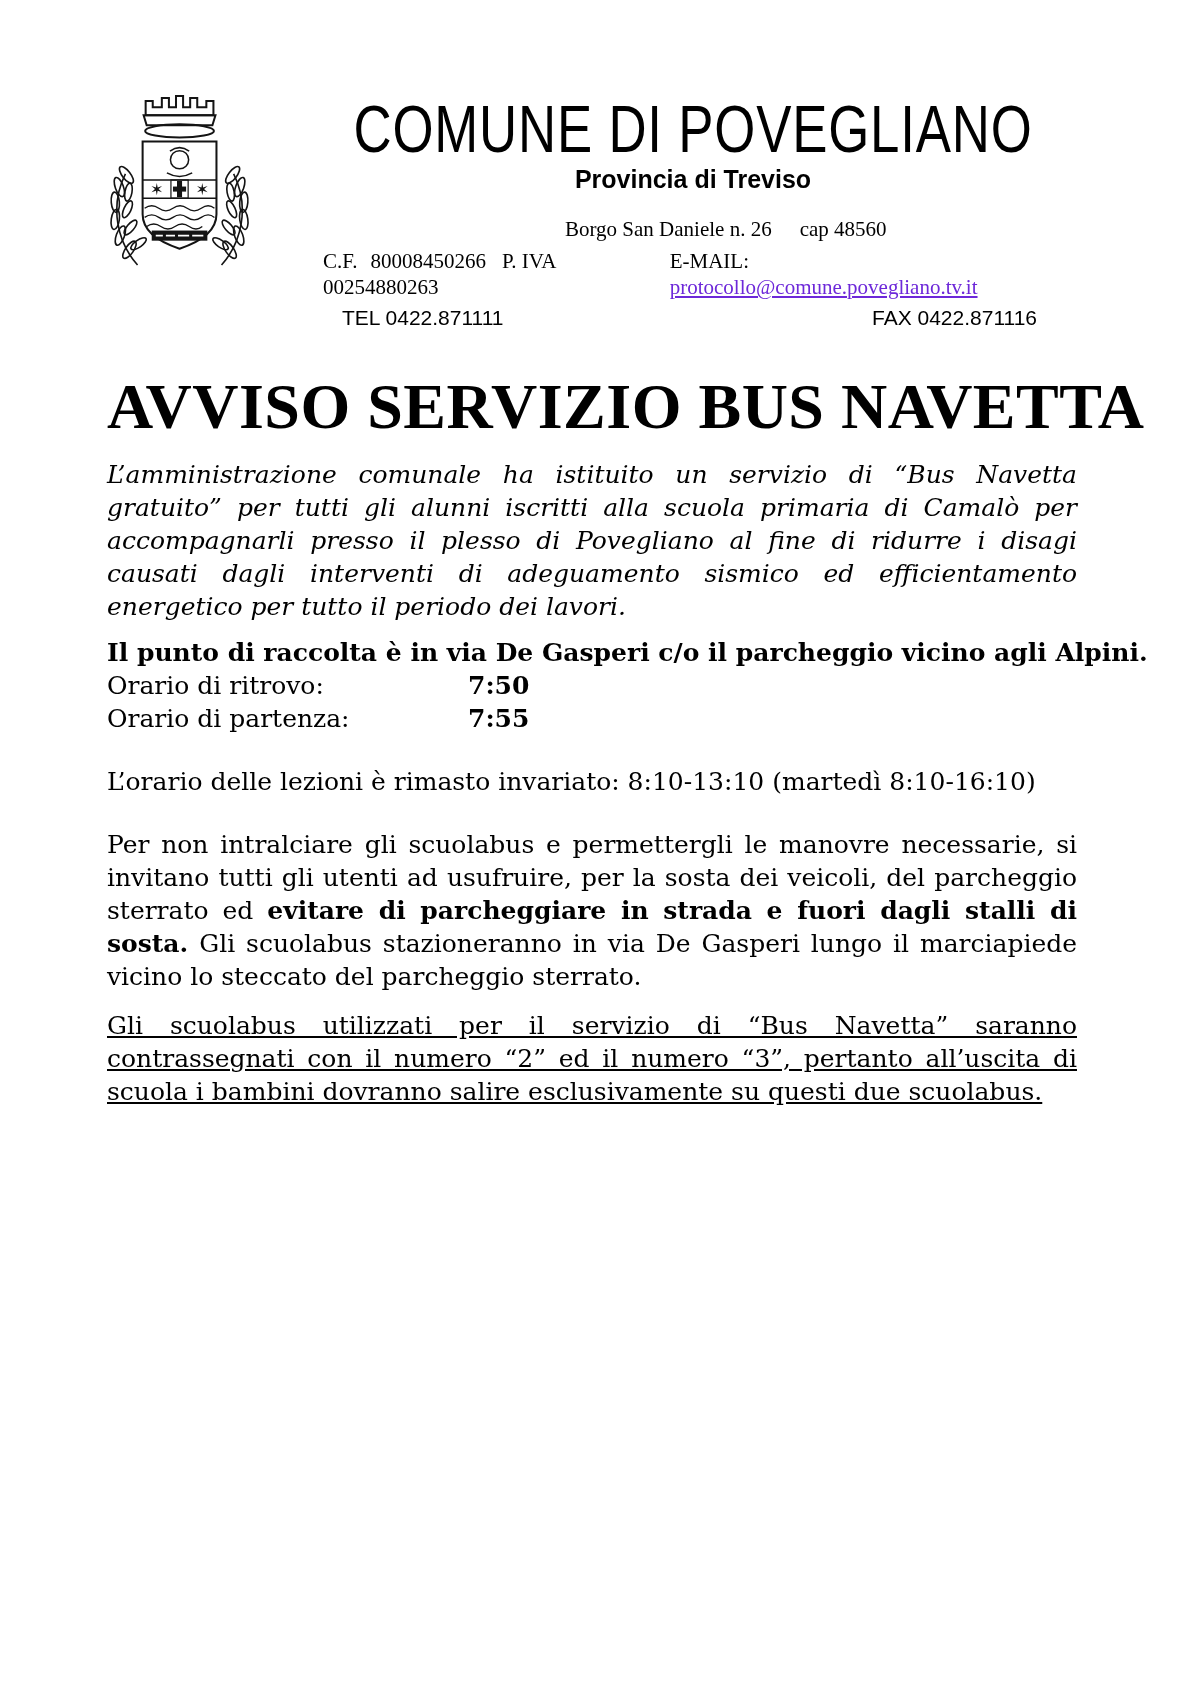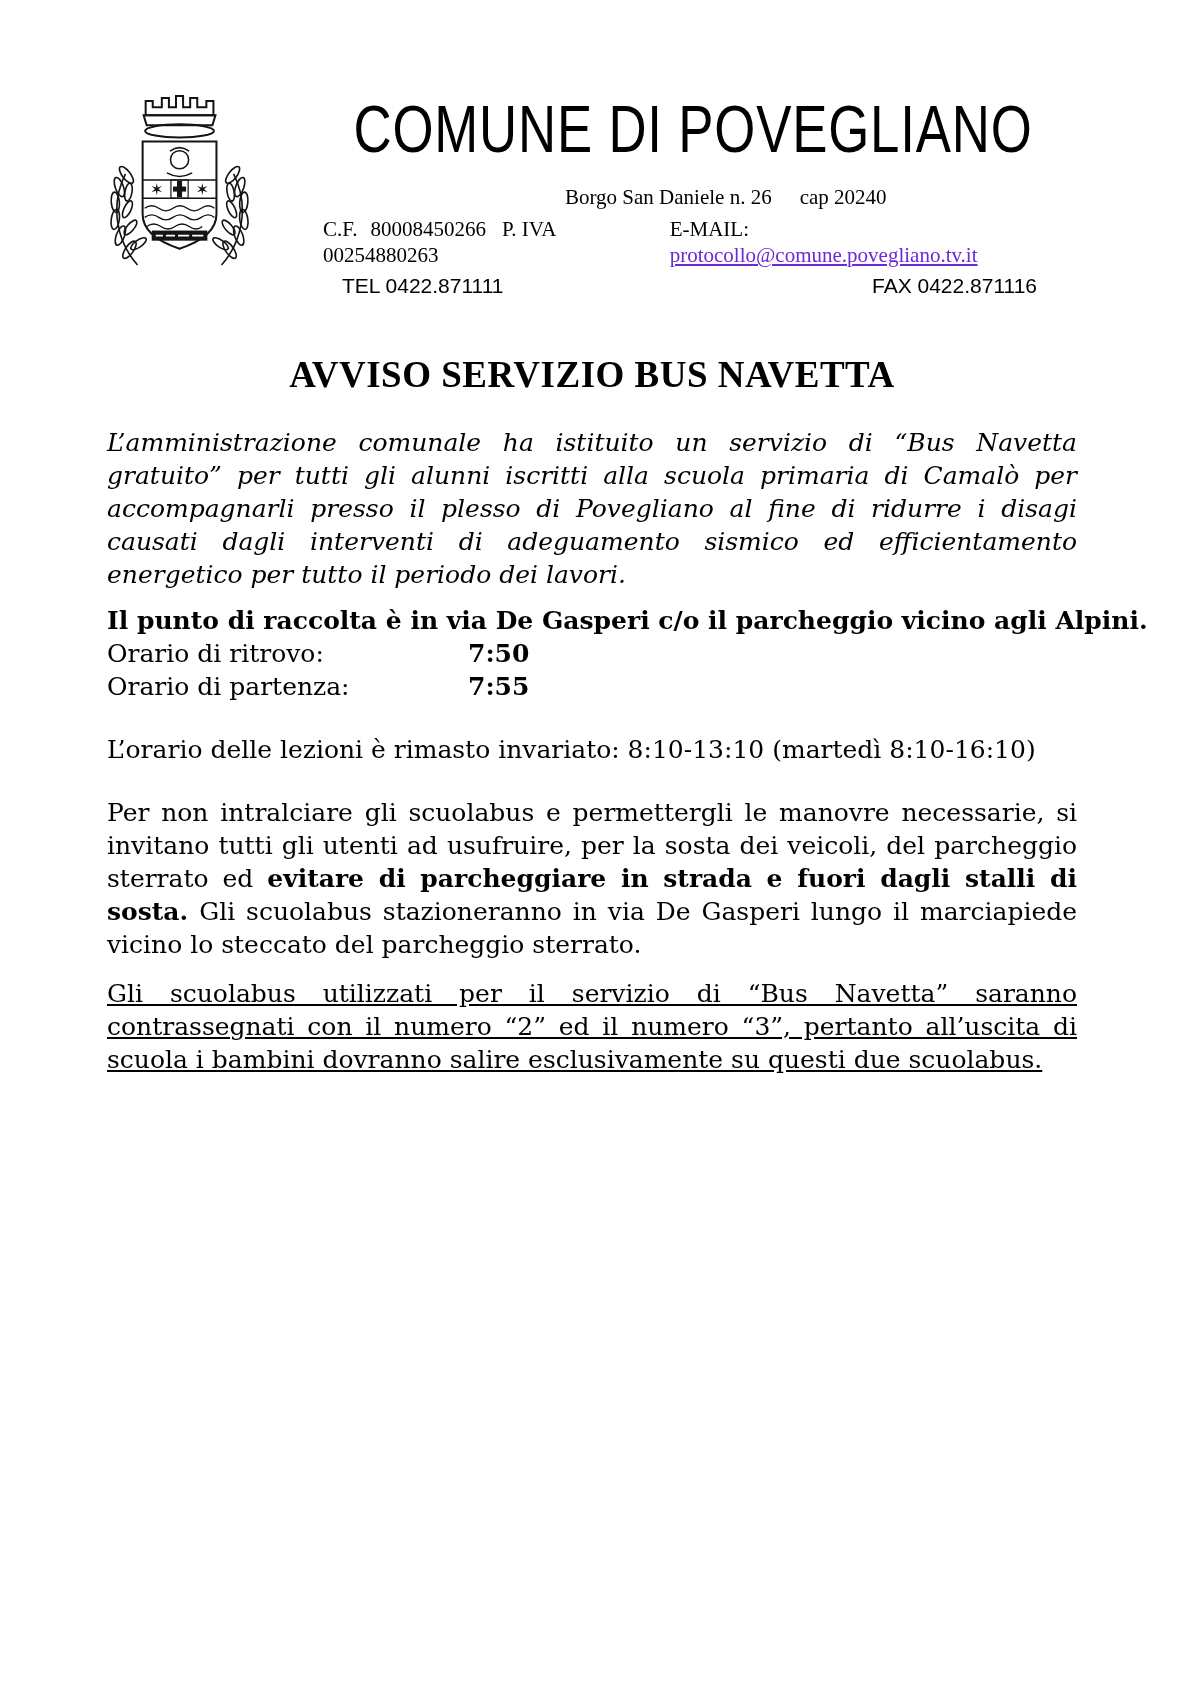--- a/index.html
+++ b/index.html
@@ -58,21 +58,21 @@
   
   .content {
     margin:48px 107px 0 107px;
     width:970px;
     font-family:"DejaVu Serif", serif;
     font-size:25px; line-height:33px;
   }
   .title {
     font-family:"Liberation Serif", serif;
     font-weight:bold;
-    font-size:37px; line-height:58px;
+    font-size:64px; line-height:58px;
     text-align:center;
     letter-spacing:0.5px;
     white-space:nowrap;
   }
   .para { margin-top:30px; }
   .para-first { margin-top:22px;font-style:italic; }
   .justify { text-align:justify; }
   .bold { font-weight:bold; }
   .pickup-block { margin-top:13px; }
   .pickup-line { font-weight:bold; white-space:nowrap; }
@@ -136,24 +136,25 @@
           <ellipse cx="35" cy="131" rx="3.5" ry="9" transform="rotate(40 35 131)"></ellipse>
           <ellipse cx="32" cy="113" rx="3.5" ry="9" transform="rotate(25 32 113)"></ellipse>
           <ellipse cx="33" cy="96" rx="3.5" ry="9" transform="rotate(10 33 96)"></ellipse>
         </g>
         <use href="#laurel-left" transform="translate(167 0) scale(-1 1)"></use>
       </svg>
     </div>
 
     <div class="head-center">
       <div class="commune">COMUNE DI POVEGLIANO</div>
+      <div class="province">Provincia di Treviso</div>
     </div>
 
     <div class="addr-line">
-      <span>Borgo San Daniele n. 26</span><span class="cap">cap 20240</span>
+      <span>Borgo San Daniele n. 26</span><span class="cap">cap 48560</span>
     </div>
 
     <div class="cf-line">
       <span class="cf-group">
         <span>C.F.</span><span class="gap-s">80008450266</span><span class="gap-m">P. IVA 00254880263</span>
       </span>
       <span class="email-group">
         <span>E-MAIL:</span>
         <a class="email-link" href="#">protocollo@comune.povegliano.tv.it</a>
       </span>

